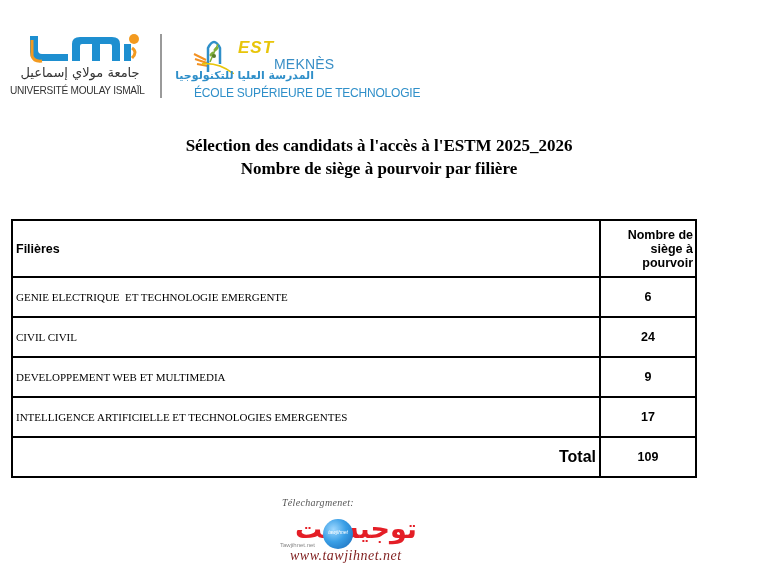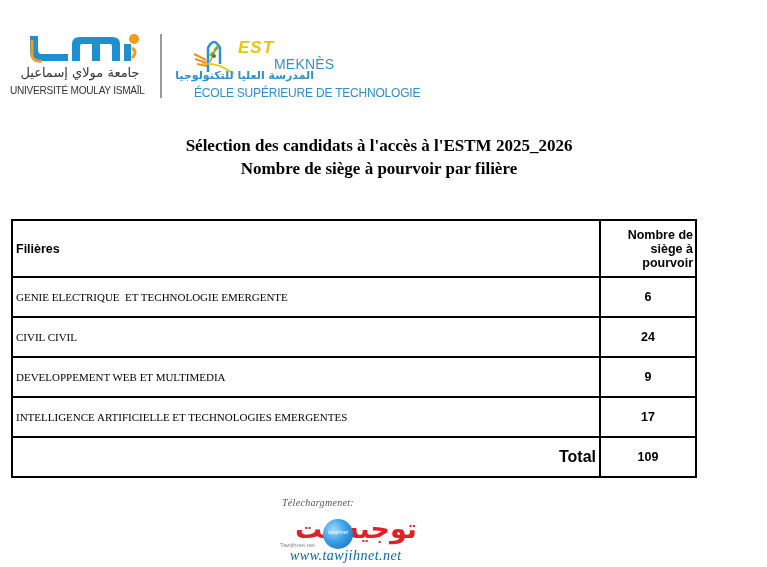--- a/index.html
+++ b/index.html
@@ -46,21 +46,21 @@
     .wm-download { position: absolute; left: 282px; top: 497px; font-family: "Liberation Serif", serif; font-style: italic;
       font-size: 10px; color: #555; letter-spacing: 0.3px; }
     .wm-logo { position: absolute; left: 276px; top: 517px; width: 160px; height: 32px; }
     .wm-arabic { position: absolute; left: 0; top: -4px; width: 160px; text-align: center; font-family: "DejaVu Sans", sans-serif;
       font-size: 27px; font-weight: bold; color: #e41e26; direction: rtl; letter-spacing: -1px; }
     .wm-ball { position: absolute; left: 47px; top: 2px; width: 30px; height: 30px; border-radius: 50%;
       background: radial-gradient(circle at 35% 35%, #9fd8ff 0%, #3a9fe6 45%, #1667b6 100%); }
     .wm-ball-text { position: absolute; left: 0; top: 10px; width: 30px; text-align: center; font-size: 5px; color: #fff; font-style: italic; }
     .wm-small { position: absolute; left: 4px; top: 25px; font-size: 6px; color: #888; }
     .wm-url { position: absolute; left: 290px; top: 548px; font-family: "Liberation Serif", serif; font-style: italic; font-size: 14px;
-      color: #0369a1; letter-spacing: 0.5px; }
+      color: #7f1d1d; letter-spacing: 0.5px; }
   </style>
 </head>
 <body>
 
 <div class="logo-umi">
   <svg class="umi-mark" viewBox="0 0 115 30">
 
     <path d="M2 2 L2 18 Q2 27 12 27 L40 27 L40 20 L14 20 Q10 20 10 16 L10 2 Z" fill="#1e8fd0"></path>
     <path d="M4 6 L4 22 Q6 28 14 27" stroke="#f39a1f" stroke-width="3" fill="none"></path>
 

